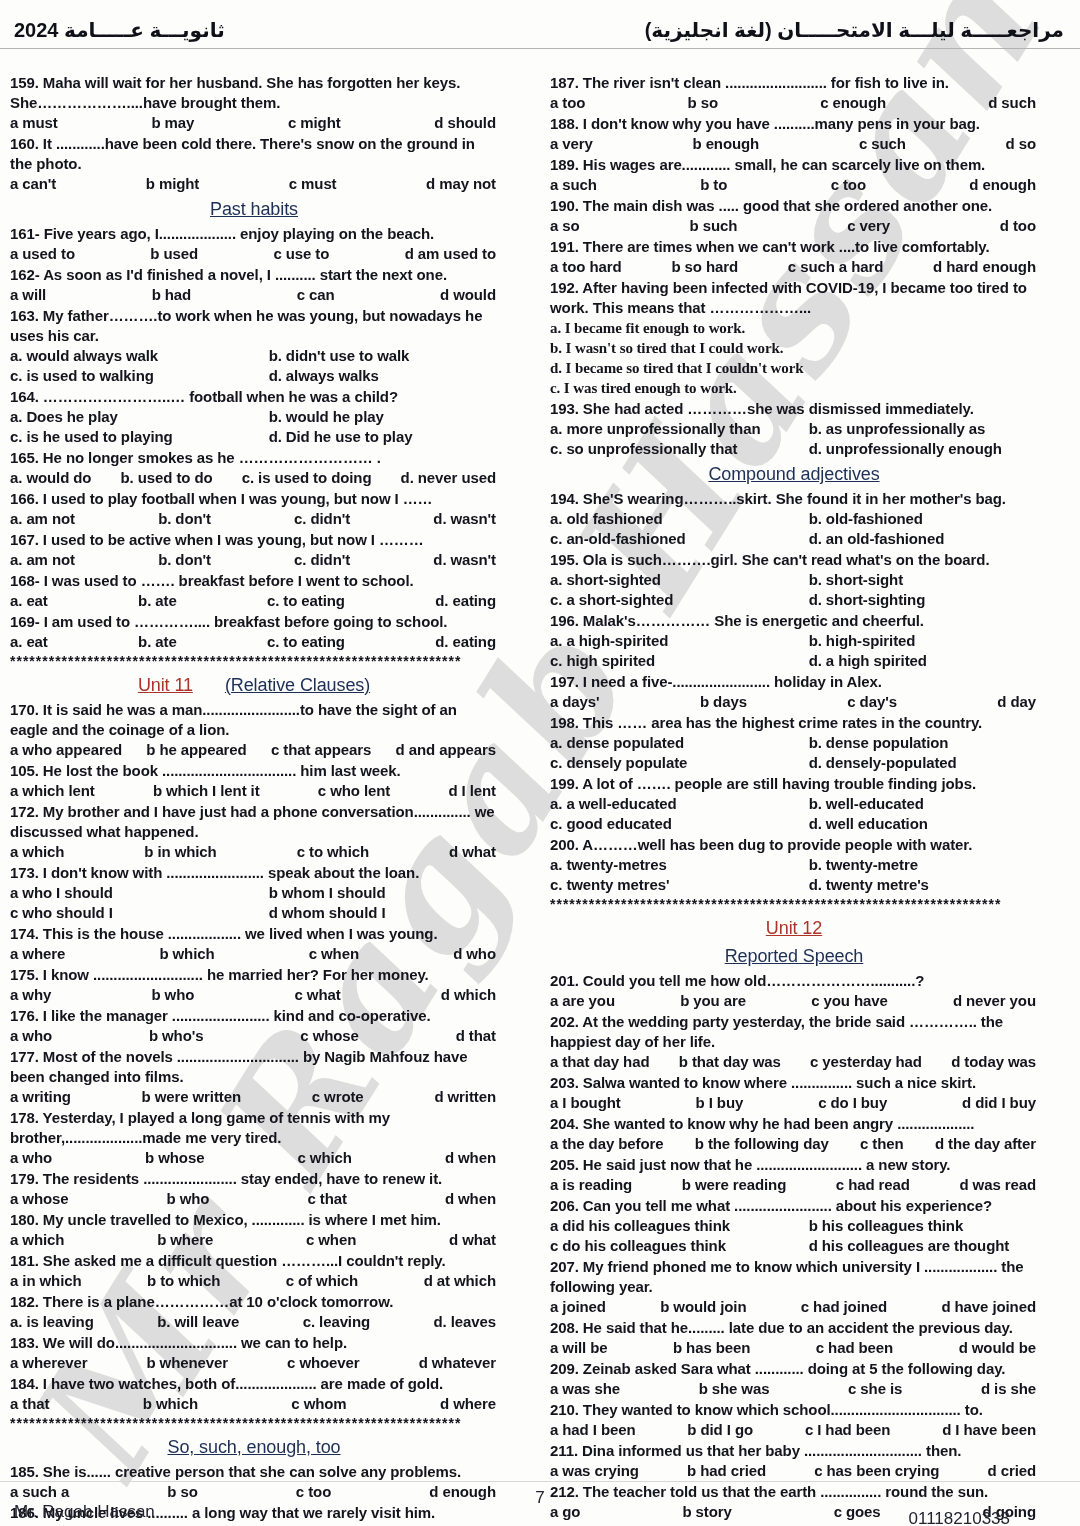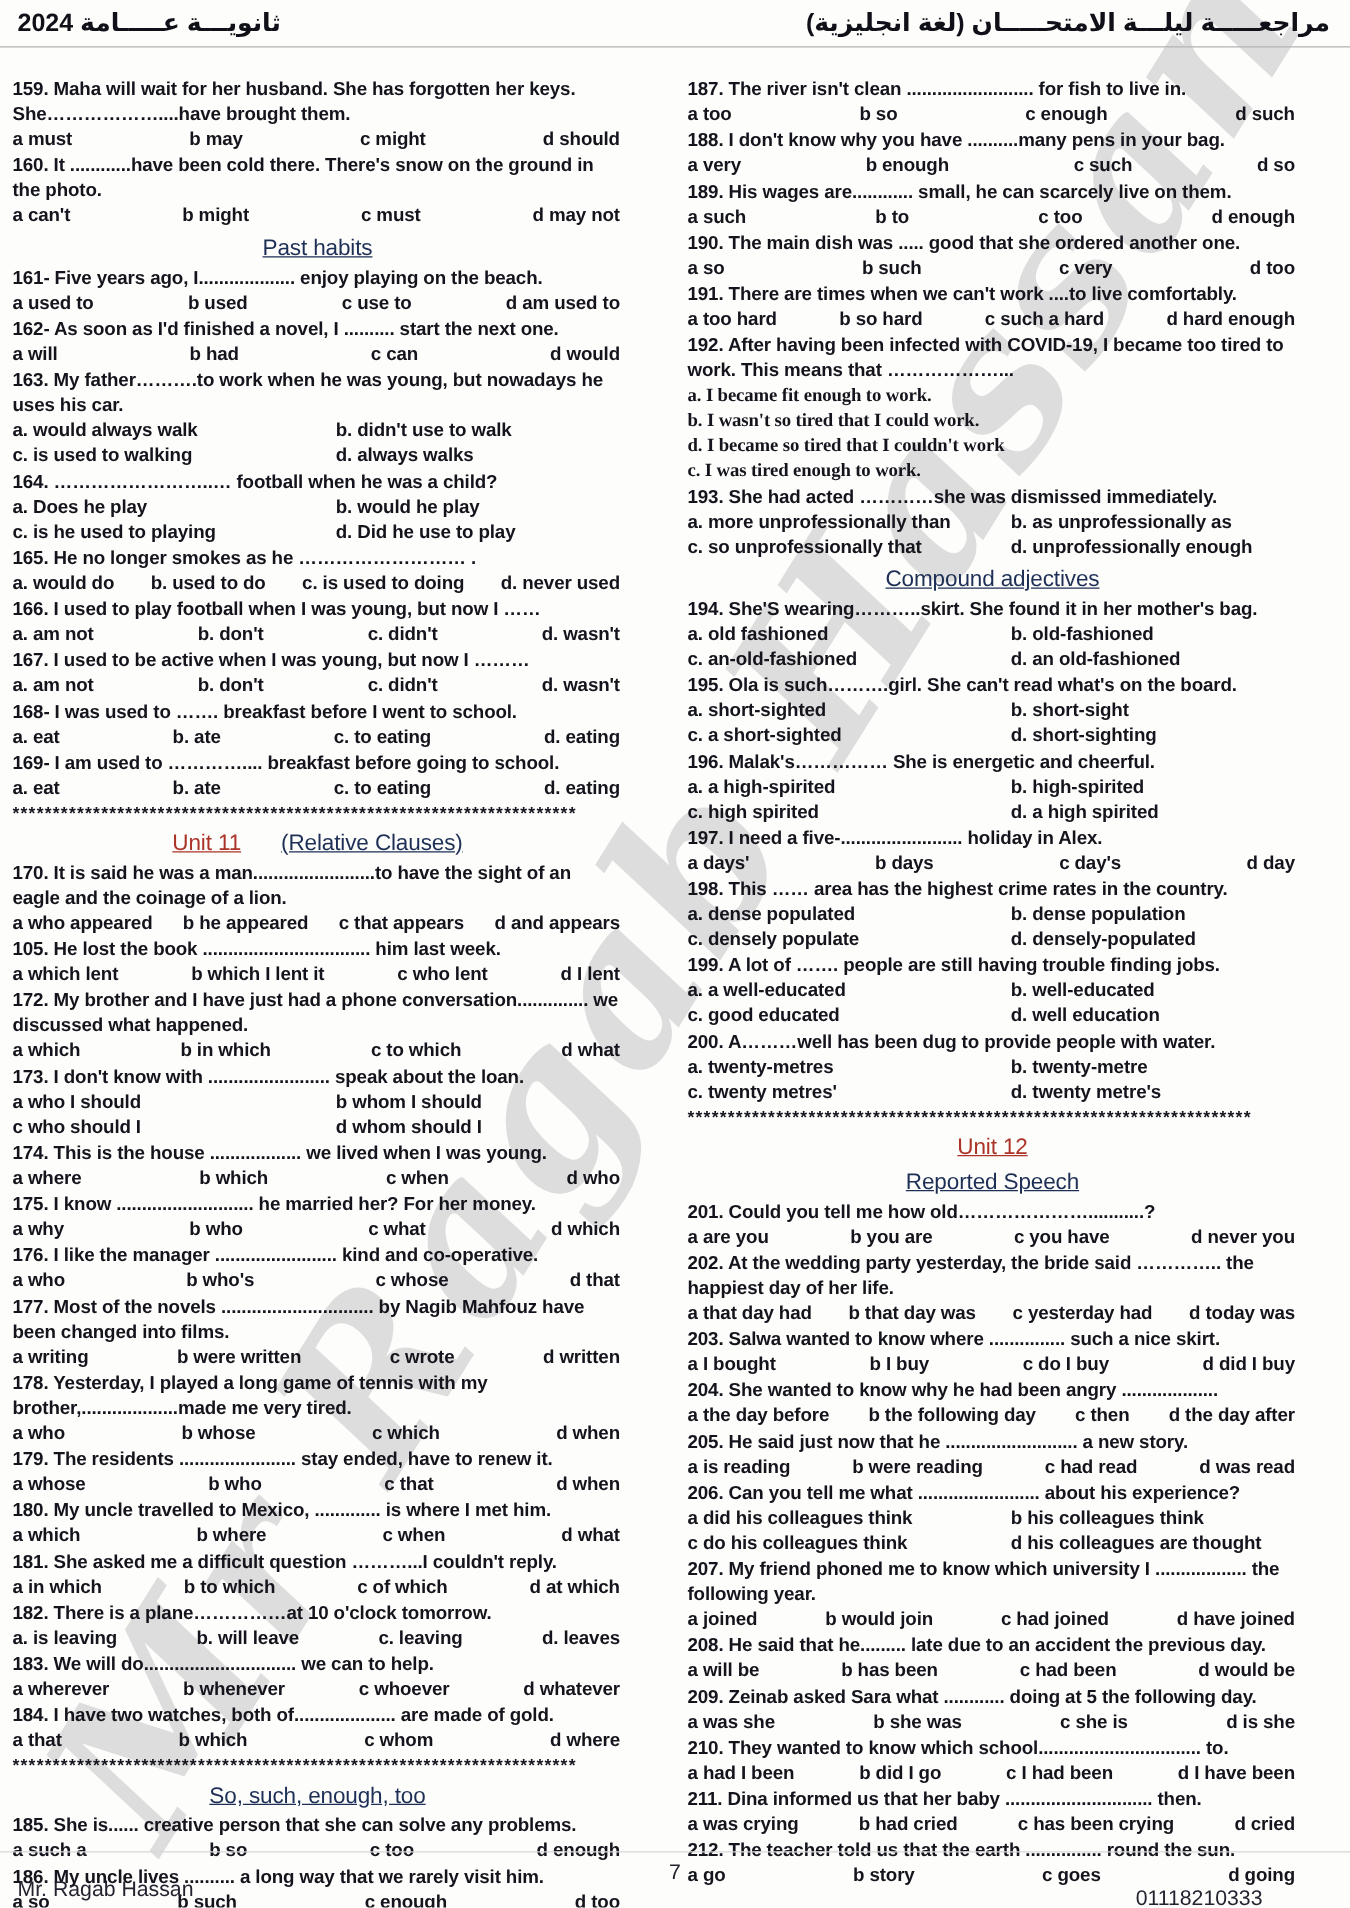--- a/index.html
+++ b/index.html
@@ -3,21 +3,21 @@
 <meta charset="utf-8">
 <style>
   html,body{margin:0;padding:0;width:1080px;height:1526px;background:#ffffff;overflow:hidden;}
   body{font-family:"Liberation Sans","DejaVu Sans",sans-serif;color:#14141d;position:relative;}
   .page{position:relative;width:1080px;height:1526px;background:#fdfdfc;}
   .watermark{position:absolute;top:47%;left:50%;transform:translate(-50%,-50%) rotate(-58deg);
     font-family:"DejaVu Serif",serif;font-style:italic;font-weight:bold;font-size:165px;
     color:rgba(150,150,150,0.30);white-space:nowrap;z-index:0;pointer-events:none;letter-spacing:6px;}
   .header{position:relative;z-index:1;display:flex;justify-content:space-between;align-items:flex-start;
     padding:6px 16px 6px 14px;border-bottom:1.5px solid #b3b3b3;font-weight:bold;font-size:20px;color:#101018;}
-  .header .ar{direction:rtl;unicode-bidi:embed;}
+  .header .ar{direction:rtl;unicode-bidi:embed;margin-top:12px;}
   .columns{position:relative;z-index:1;display:flex;gap:52px;padding:24px 42px 0 10px;}
   .col{flex:1 1 0;letter-spacing:-0.1px;}
   .q{margin:0 0 1px 0;}
   .qtext{font-weight:bold;font-size:15px;line-height:20px;}
   .opts{font-weight:bold;font-size:15px;line-height:20px;}
   .opts.row{display:flex;justify-content:space-between;padding-right:2px;}
   .opts.grid{display:grid;grid-template-columns:53% 47%;}
   .opts.stack .opt{display:block;font-family:Liberation Serif, serif;}
   .opt{white-space:nowrap;}
   .hblock{text-align:center;font-weight:normal;font-size:18px;line-height:26px;margin:2px 0 2px;}

